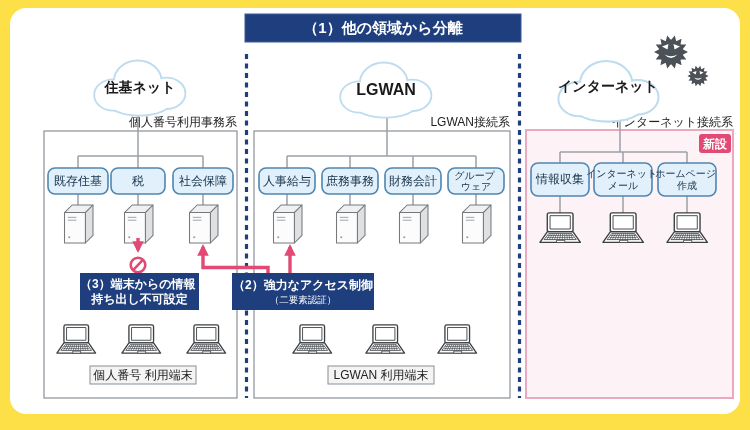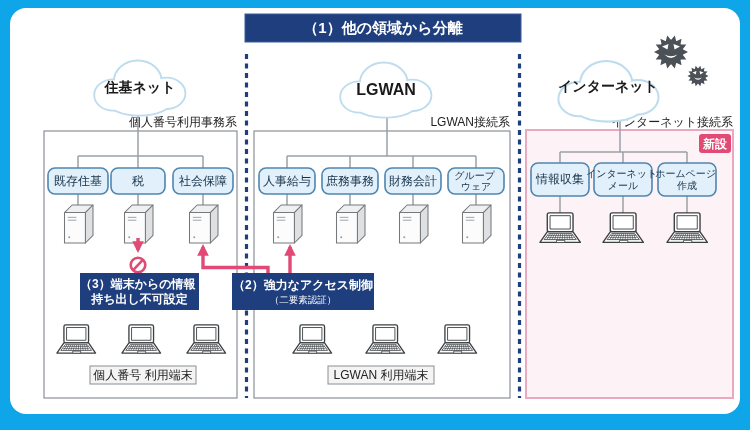--- a/index.html
+++ b/index.html
@@ -1,16 +1,16 @@
 <!DOCTYPE html>
 <html><head>
 <meta charset="utf-8">
 <style>
   html,body{margin:0;padding:0;background:#000;}
-  .stage{width:750px;height:430px;position:relative;background:#0ea5e9;}
+  .stage{width:750px;height:430px;position:relative;background:#fde047;}
   svg{display:block;font-family:"Liberation Sans","DejaVu Sans",sans-serif;}
   text{fill:#1a1a1a;}
   .cloud-label{font-size:14px;font-weight:bold;text-anchor:middle;}
   .zone-label{font-size:12px;text-anchor:end;fill:#222;}
   .app-label{font-size:12px;text-anchor:middle;fill:#17324a;}
   .app-label-sm{font-size:10px;text-anchor:middle;fill:#17324a;}
   .banner-text{font-size:15px;font-weight:bold;fill:#fff;text-anchor:middle;}
   .ann-text{font-size:12px;font-weight:bold;fill:#fff;text-anchor:middle;}
   .ann-text-sm{font-size:9.5px;fill:#fff;text-anchor:middle;}
   .terminal-text{font-size:12px;text-anchor:middle;fill:#222;}

